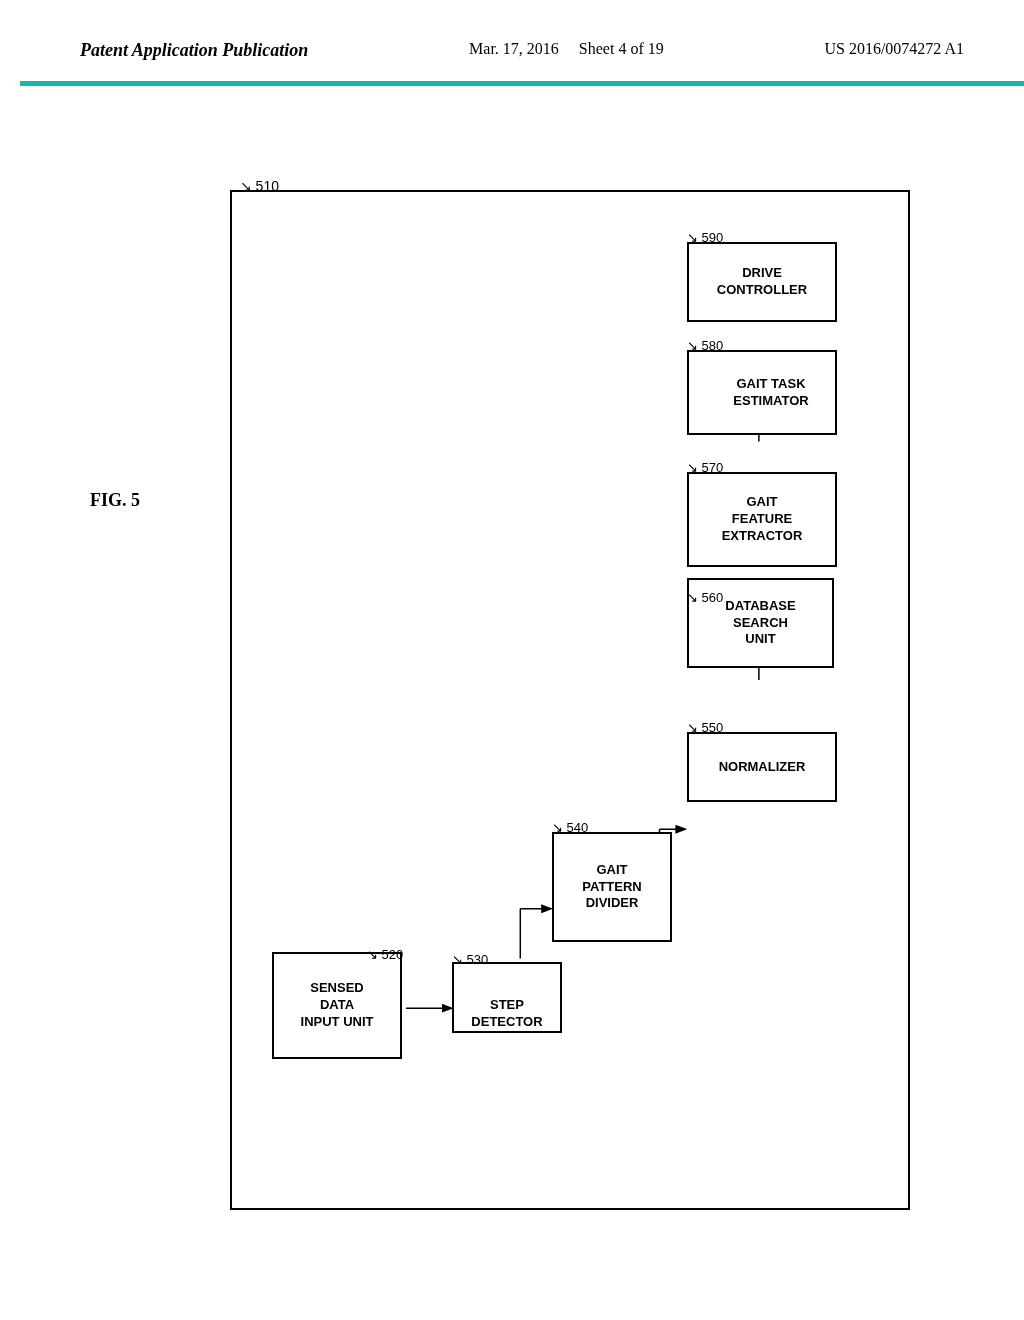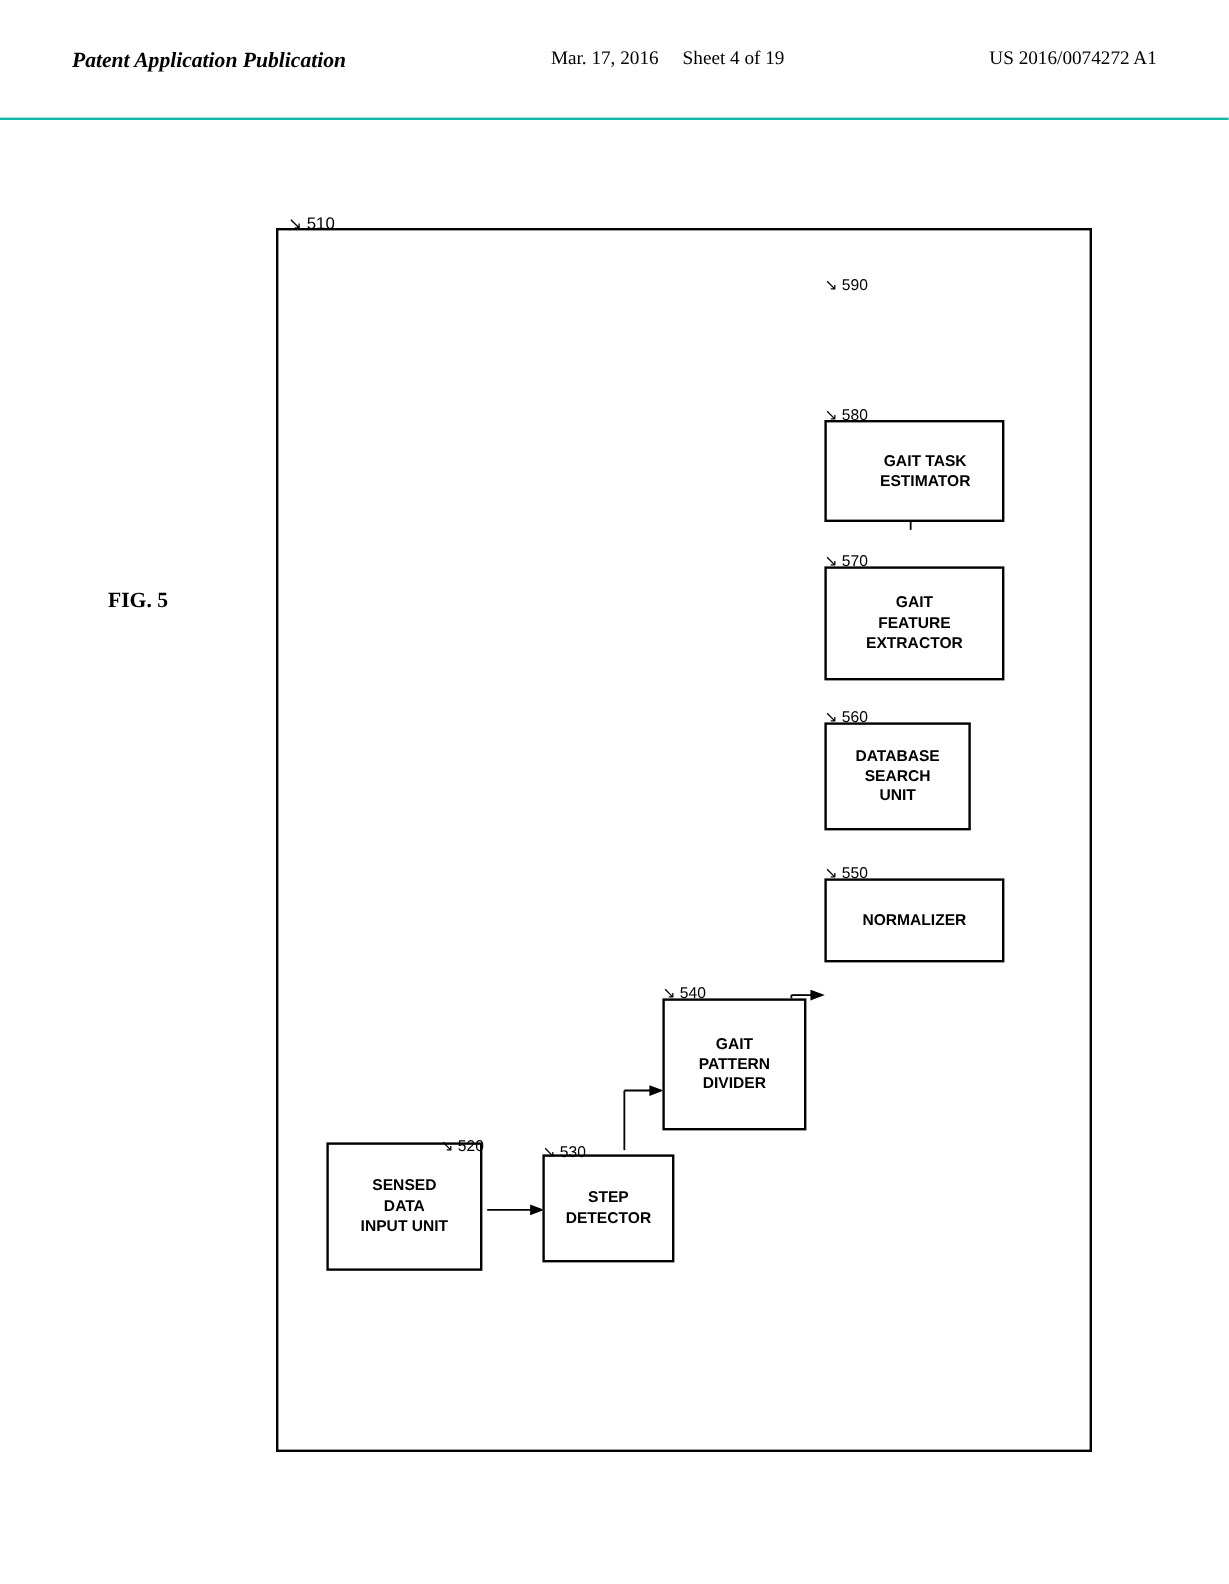--- a/index.html
+++ b/index.html
@@ -10,22 +10,23 @@
       font-family: 'Times New Roman', Times, serif;
       overflow: hidden;
       position: relative;
     }
 
     
     .header {
       display: flex;
       justify-content: space-between;
       align-items: flex-start;
-      padding: 40px 60px 37px 60px;
-      border-bottom: 2px solid #14b8a6;
+      padding: 40px 60px 20px 60px;
+      border-bottom: 5px solid #14b8a6;
+      margin-left: 20px;
     }
     .header-left {
       font-size: 18px;
       font-weight: bold;
       font-style: italic;
     }
     .header-center {
       font-size: 16px;
       text-align: left;
     }
@@ -138,56 +139,59 @@
         </marker>
       </defs>
     </svg>
 
     <div class="comp-box" style="left: 40px; top: 760px; width: 130px; height: 107px;">
       <span>SENSED<br>DATA<br>INPUT UNIT</span>
     </div>
 
     <div class="ref-label" style="left: 135px; top: 755px;">↘ 520</div>
 
-    <div class="comp-box" style="left: 220px; top: 770px; width: 110px; height: 90px;">
+    <div class="comp-box" style="left: 220px; top: 770px; width: 110px; height: 71px; justify-content: flex-end;">
       <span>STEP<br>DETECTOR</span>
     </div>
 
     <div class="ref-label" style="left: 220px; top: 760px;">↘ 530</div>
 
     <div class="comp-box" style="left: 320px; top: 640px; width: 120px; height: 110px;">
       <span>GAIT<br>PATTERN<br>DIVIDER</span>
     </div>
 
     <div class="ref-label" style="left: 320px; top: 628px;">↘ 540</div>
 
     <div class="comp-box" style="left: 455px; top: 540px; width: 150px; height: 70px;">
       <span>NORMALIZER</span>
     </div>
 
     <div class="ref-label" style="left: 455px; top: 528px;">↘ 550</div>
 
-    <div class="comp-box" style="left: 455px; top: 410px; width: 122px; height: 90px;">
+    <div class="comp-box" style="left: 455px; top: 386px; width: 147px; height: 90px;">
       <span>DATABASE<br>SEARCH<br>UNIT</span>
     </div>
 
     <div class="ref-label" style="left: 455px; top: 398px;">↘ 560</div>
 
     <div class="comp-box" style="left: 455px; top: 280px; width: 150px; height: 95px;">
       <span>GAIT<br>FEATURE<br>EXTRACTOR</span>
     </div>
 
     <div class="ref-label" style="left: 455px; top: 268px;">↘ 570</div>
 
     <div class="comp-box" style="left: 455px; top: 158px; width: 150px; height: 85px; padding-left: 18px;">
       <span>GAIT TASK<br>ESTIMATOR</span>
     </div>
 
     <div class="ref-label" style="left: 455px; top: 146px;">↘ 580</div>
 
+    <div class="comp-box" style="left: 455px; top: 50px; width: 150px; height: 80px;">
+      <span>DRIVE<br>CONTROLLER</span>
+    </div>
 
     <div class="ref-label" style="left: 455px; top: 38px;">↘ 590</div>
 
   </div>
 
   <div class="ref-label" style="left: 0px; top: 18px; font-size:14px;margin-left:40px;">↘ 510</div>
 
 </div>
 
 </body></html>

